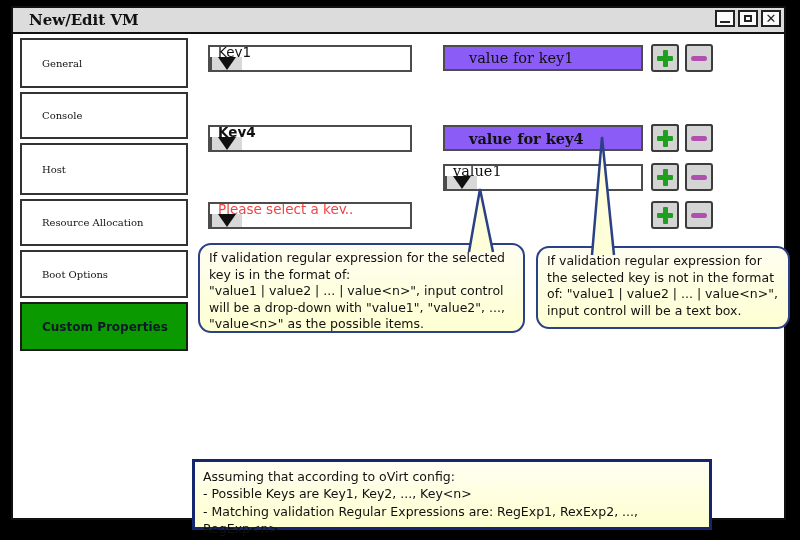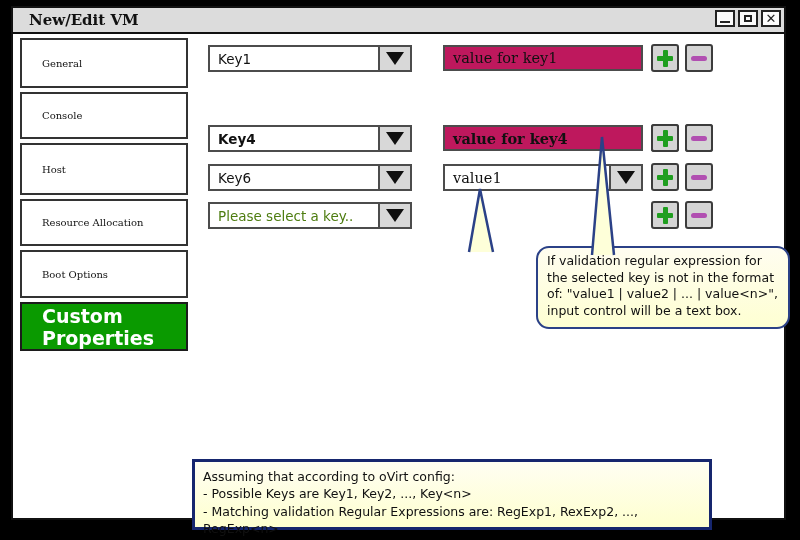--- a/index.html
+++ b/index.html
@@ -11,32 +11,32 @@
   .titlebar{position:absolute;left:0;top:0;right:0;height:24px;background:#dcdcdc;border-bottom:2px solid #111;}
   .title{position:absolute;left:16px;top:3px;font-family:"DejaVu Serif",serif;font-weight:bold;font-size:15px;color:#111;}
   .win-controls{position:absolute;right:3px;top:2px;display:flex;gap:3px;}
   .win-btn{width:20px;height:17px;background:#fbfbfb;border:2px solid #222;box-sizing:border-box;position:relative;display:flex;align-items:center;justify-content:center;}
   .min-glyph{position:absolute;left:3px;right:3px;bottom:2px;height:2px;background:#222;}
   .max-glyph{width:8px;height:7px;border:2px solid #222;box-sizing:border-box;}
   .close-glyph{font-size:13px;font-weight:bold;color:#222;line-height:1;}
 
   
   .tab{position:absolute;left:20px;width:168px;height:48px;background:#fff;border:2px solid #333;box-sizing:border-box;display:flex;align-items:center;padding-left:20px;font-family:"DejaVu Serif",serif;font-size:10px;color:#111;cursor:pointer;}
-  .tab.selected{background:#0a9a00;border-color:#1c1c1c;color:#ffffff;font-family:"DejaVu Sans",sans-serif;font-weight:bold;font-size:19px;}
+  .tab.selected{background:#0a9a00;border-color:#1c1c1c;color:#0f172a;font-family:"DejaVu Sans",sans-serif;font-weight:bold;font-size:12px;}
 
   
   .row{position:absolute;left:208px;width:510px;height:28px;}
-  .combo{position:absolute;top:0;height:27px;background:#fff;border:2px solid #4c4c4c;box-sizing:border-box;display:flex;align-items:stretch;}
+  .combo{position:absolute;top:0;height:27px;background:#fff;border:2px solid #4c4c4c;box-sizing:border-box;display:flex;align-items:stretch;flex-direction:column;}
   .combo-text{flex:1;display:flex;align-items:center;padding-left:8px;font-size:13.5px;color:#111;white-space:nowrap;overflow:hidden;}
-  .combo-text.placeholder{color:#4d7c0f;}
+  .combo-text.placeholder{color:#ef4444;}
   .combo-arrow{width:30px;background:#d8d8d8;border-left:2px solid #4c4c4c;display:flex;align-items:center;justify-content:center;}
   .combo-arrow::after{content:"";width:0;height:0;border-left:9px solid transparent;border-right:9px solid transparent;border-top:13px solid #101010;}
   .key-combo{left:0;width:204px;}
   .value-combo{left:235px;width:200px;}
-  .textbox{position:absolute;left:235px;top:0;width:200px;height:26px;background:#be185d;border:2px solid #4c4c4c;box-sizing:border-box;display:flex;align-items:center;padding-left:8px;font-family:"DejaVu Serif",serif;font-size:14.5px;color:#111;white-space:nowrap;overflow:hidden;}
+  .textbox{position:absolute;left:235px;top:0;width:200px;height:26px;background:#8b5cf6;border:2px solid #4c4c4c;box-sizing:border-box;display:flex;align-items:center;padding-left:24px;font-family:"DejaVu Serif",serif;font-size:14.5px;color:#111;white-space:nowrap;overflow:hidden;}
   .value-combo .combo-text{font-family:"DejaVu Serif",serif;font-size:14.5px;}
 
   .sq-btn{position:absolute;top:-1px;width:28px;height:28px;background:#d4d4d4;border:2px solid #3c3c3c;border-radius:3px;box-sizing:border-box;cursor:pointer;}
   .btn-add{left:443px;}
   .btn-remove{left:477px;}
   .plus-icon{position:absolute;inset:0;}
   .plus-icon::before{content:"";position:absolute;left:4px;top:10px;width:16px;height:5px;background:#1f9e1f;border-radius:1px;}
   .plus-icon::after{content:"";position:absolute;left:10px;top:4px;width:5px;height:17px;background:#1f9e1f;border-radius:1px;}
   .minus-icon{position:absolute;left:4px;top:10px;width:16px;height:5px;background:#b14fb1;border-radius:2.5px;}
 
@@ -130,24 +130,20 @@
     </div>
     <div class="sq-btn btn-add">
         <span class="plus-icon"></span>
       </div>
     <div class="sq-btn btn-remove">
         <span class="minus-icon"></span>
       </div>
   </div>
 
   <div class="row" style="top:164px;">
-    <div class="combo key-combo">
-      <span class="combo-text">Key6</span>
-      <div class="combo-arrow"></div>
-    </div>
     <div class="combo value-combo">
       <span class="combo-text">value1</span>
       <div class="combo-arrow"></div>
     </div>
     <div class="sq-btn btn-add">
         <span class="plus-icon"></span>
       </div>
     <div class="sq-btn btn-remove">
         <span class="minus-icon"></span>
       </div>
@@ -159,20 +155,27 @@
       <div class="combo-arrow"></div>
     </div>
     <div class="sq-btn btn-add">
         <span class="plus-icon"></span>
       </div>
     <div class="sq-btn btn-remove">
         <span class="minus-icon"></span>
       </div>
   </div>
 
+  <div class="bubble" style="left:198px;top:243px;width:327px;height:90px;">
+    <div class="bubble-text">If validation regular expression for the selected
+key is in the format of:
+"value1 | value2 | ... | value&lt;n&gt;", input control
+will be a drop-down with "value1", "value2", ...,
+"value&lt;n&gt;" as the possible items.</div>
+  </div>
   <div class="bubble" style="left:536px;top:246px;width:254px;height:83px;padding-left:42px;">
     <div class="bubble-text">If validation regular expression for
 the selected key is not in the format
 of: "value1 | value2 | ... | value&lt;n&gt;",
 input control will be a text box.</div>
   </div>
 
   <svg class="tails" viewBox="0 0 800 540" xmlns="http://www.w3.org/2000/svg">
     <path d="M 469 252 L 480 189 L 493 252" fill="#feffd9" stroke="#2b4187" stroke-width="2.5"></path>
     <path d="M 592 255 L 602 137 L 614 255" fill="#feffd9" stroke="#2b4187" stroke-width="2.5"></path>

